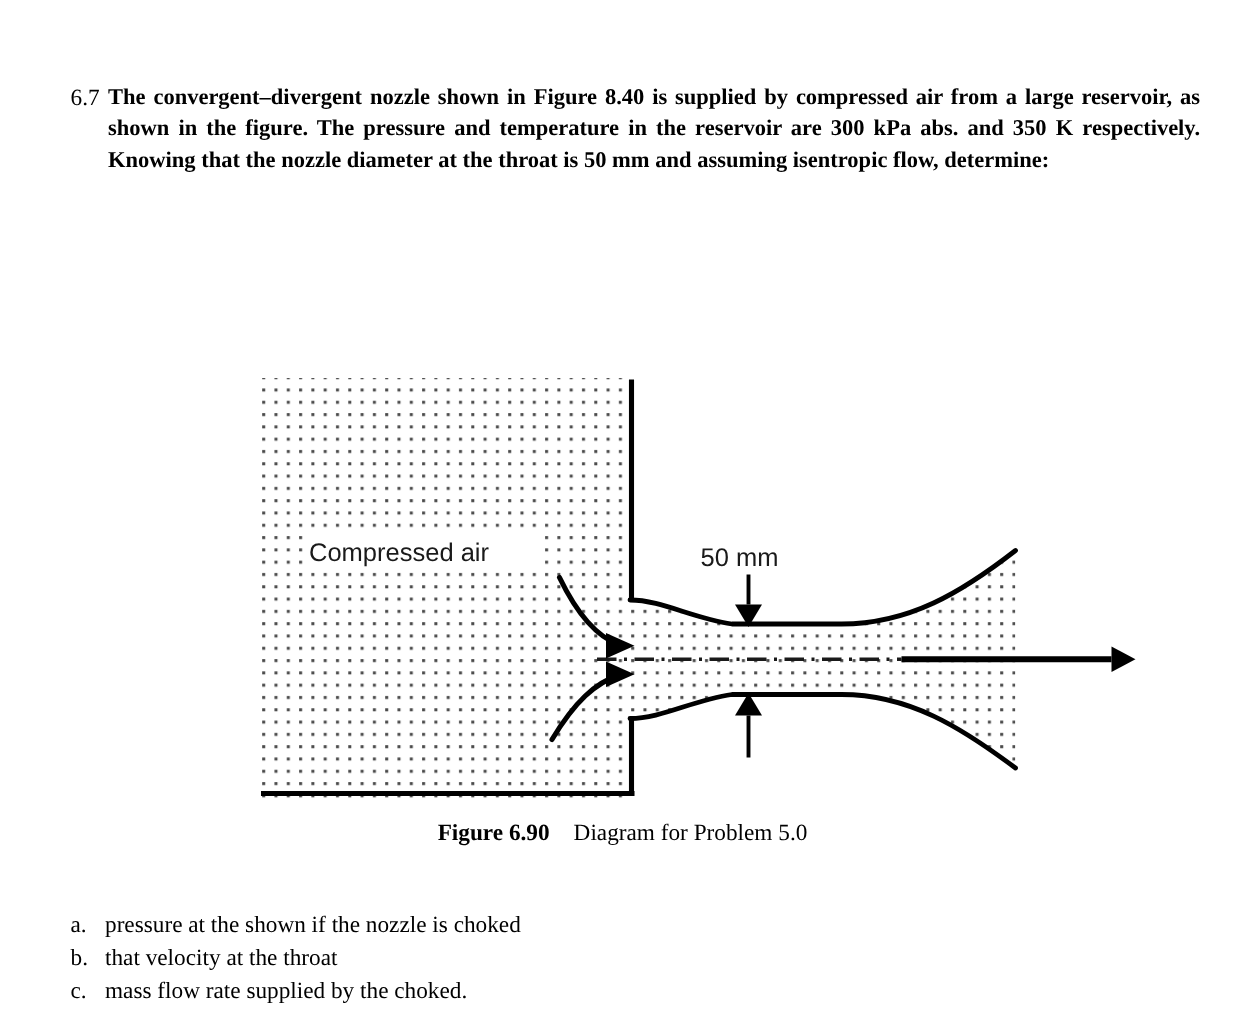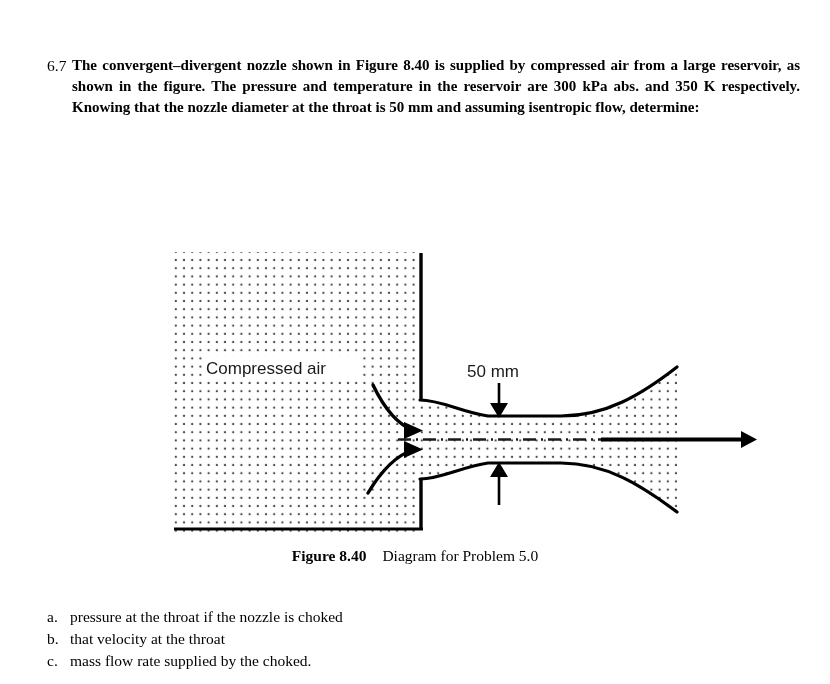--- a/index.html
+++ b/index.html
@@ -186,27 +186,27 @@
     <g>
       <rect x="163" y="117" width="155" height="23" fill="#ffffff"></rect>
       <text x="165" y="134" font-family="Liberation Sans, DejaVu Sans, sans-serif" font-size="17" fill="#1a1a1a">Compressed air</text>
     </g>
 
     <text x="426" y="137" font-family="Liberation Sans, DejaVu Sans, sans-serif" font-size="17" fill="#1a1a1a">50 mm</text>
   </svg>
 </div>
 
 <div id="figure-caption">
-  <span id="caption-label">Figure 8.40</span><span id="caption-sep"></span><span id="caption-body">Diagram for Problem 5.0</span>
+  <span id="caption-label">Figure 6.90</span><span id="caption-sep"></span><span id="caption-body">Diagram for Problem 5.0</span>
 </div>
 
 <div id="answers">
   <div class="answer-item">
     <span class="answer-marker">a.</span>
-    <span class="answer-text">pressure at the throat if the nozzle is choked</span>
+    <span class="answer-text">pressure at the shown if the nozzle is choked</span>
   </div>
   <div class="answer-item">
     <span class="answer-marker">b.</span>
     <span class="answer-text">that velocity at the throat</span>
   </div>
   <div class="answer-item">
     <span class="answer-marker">c.</span>
     <span class="answer-text">mass flow rate supplied by the choked.</span>
   </div>
 </div>

